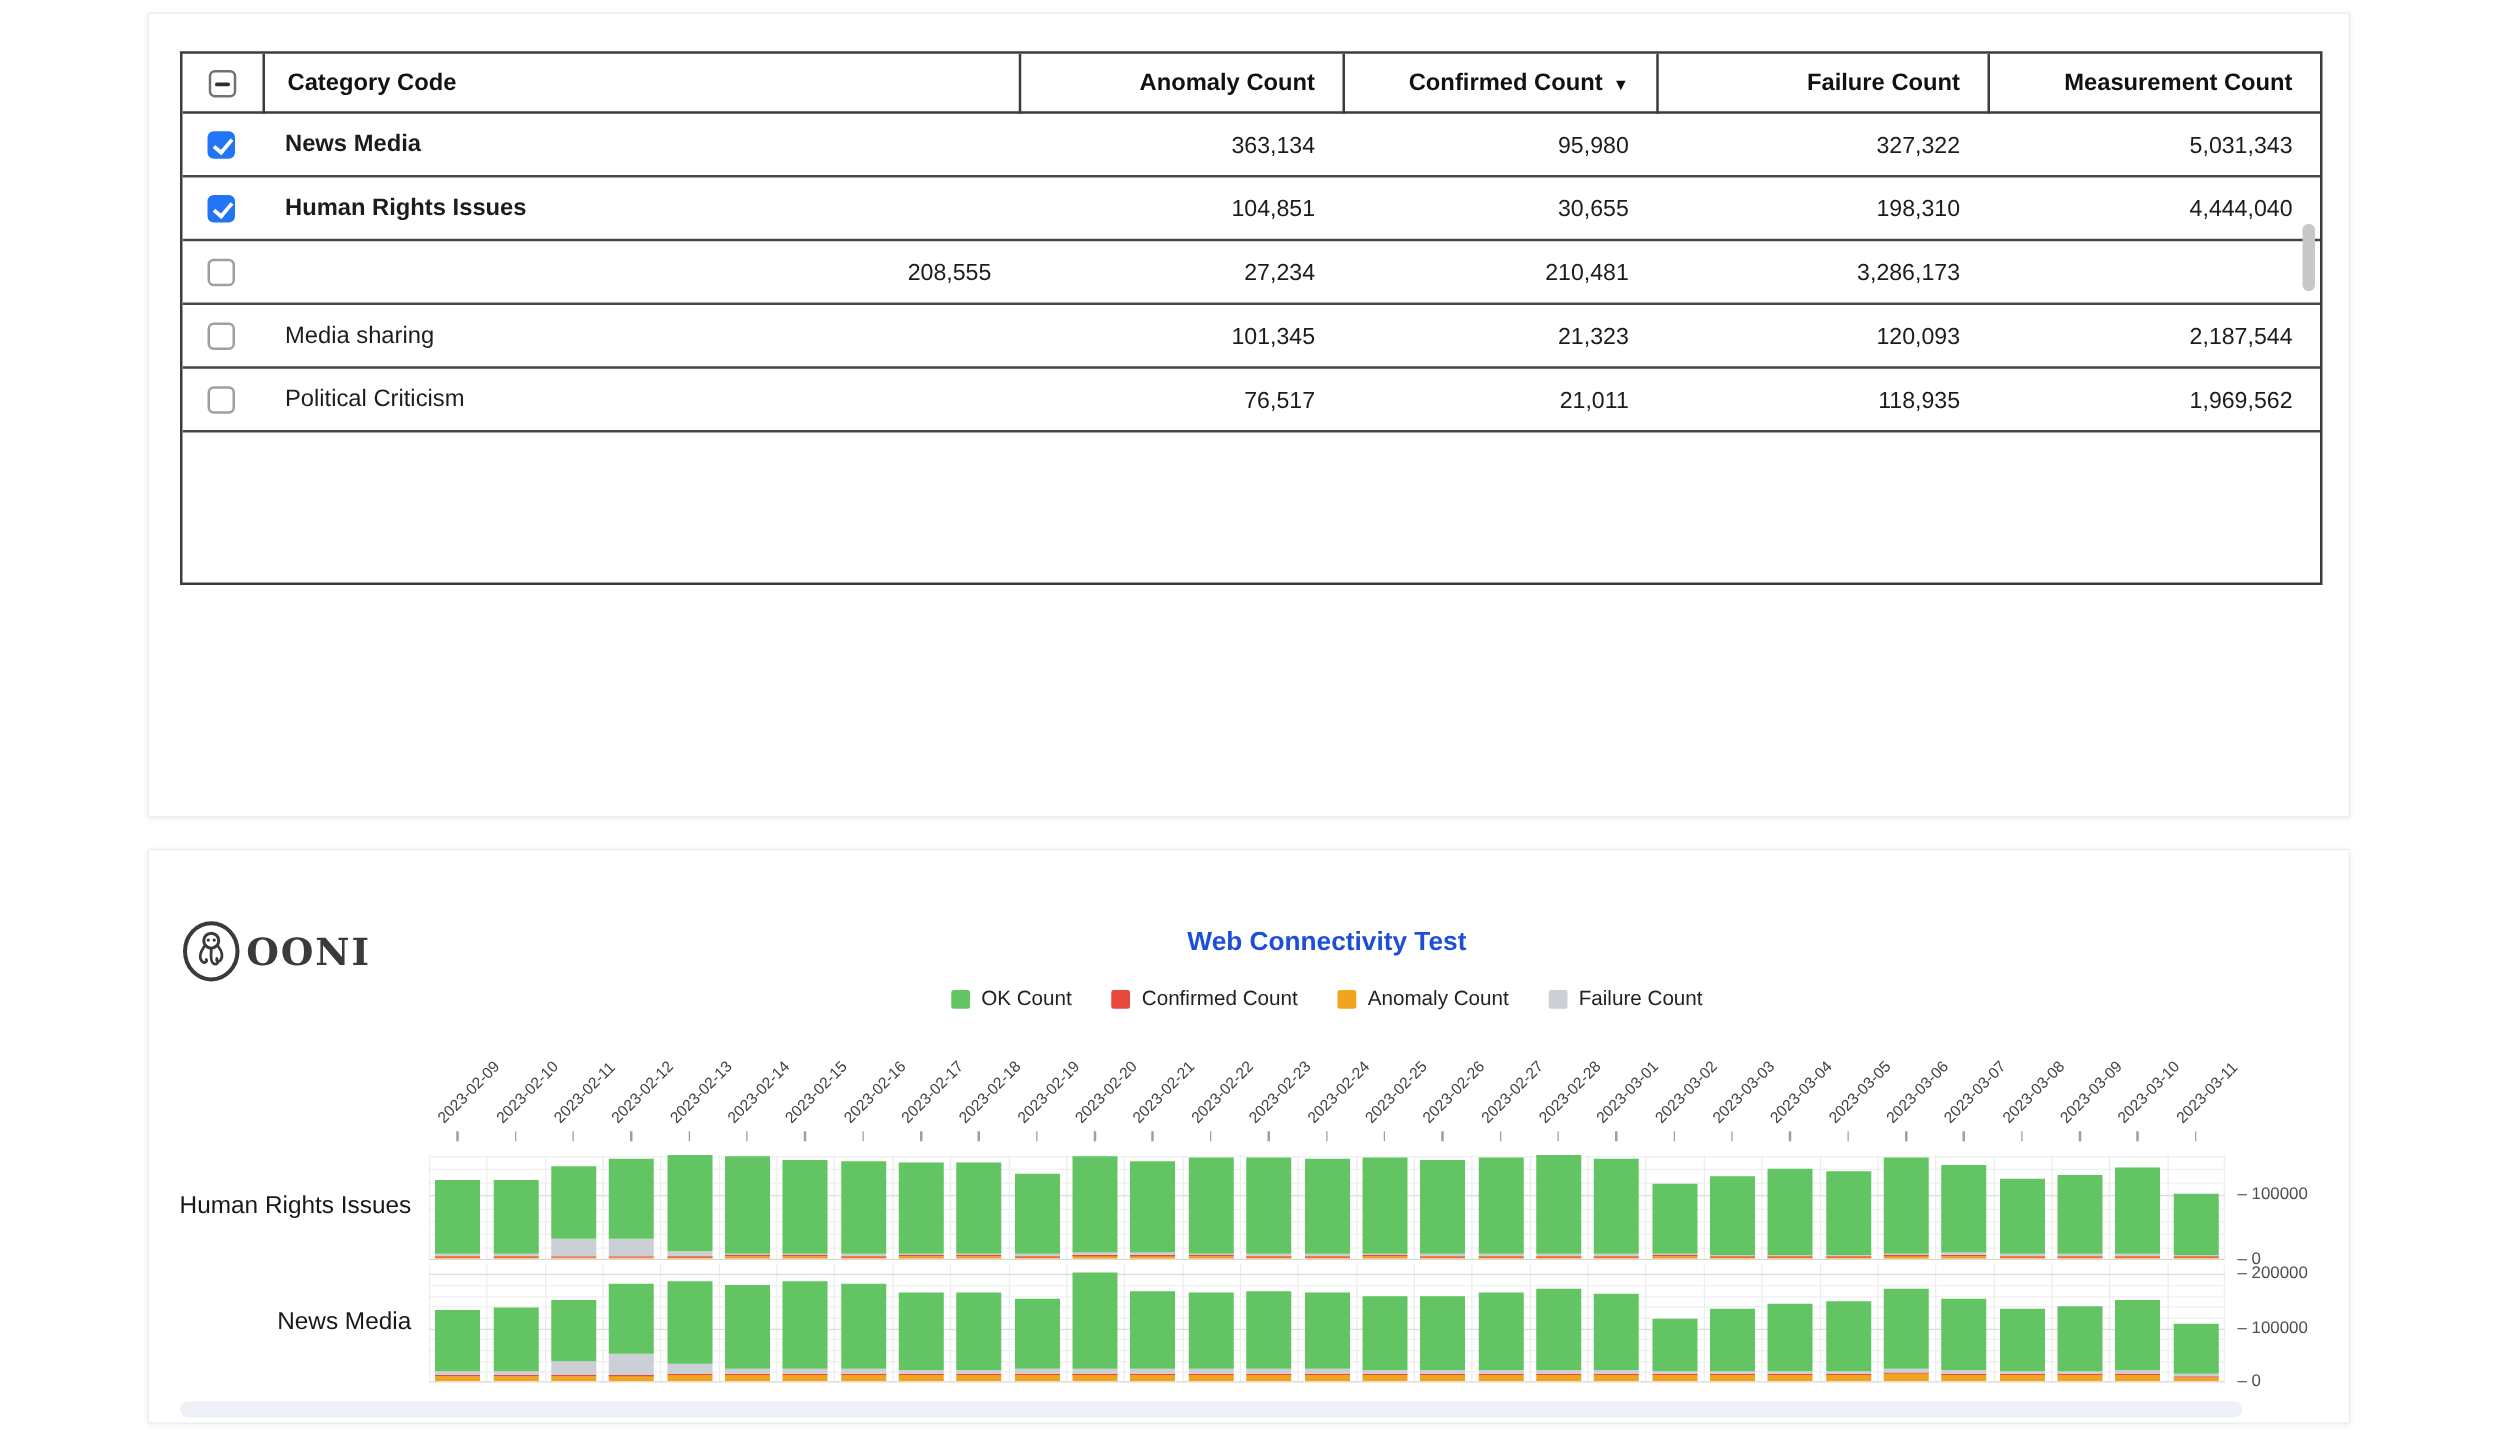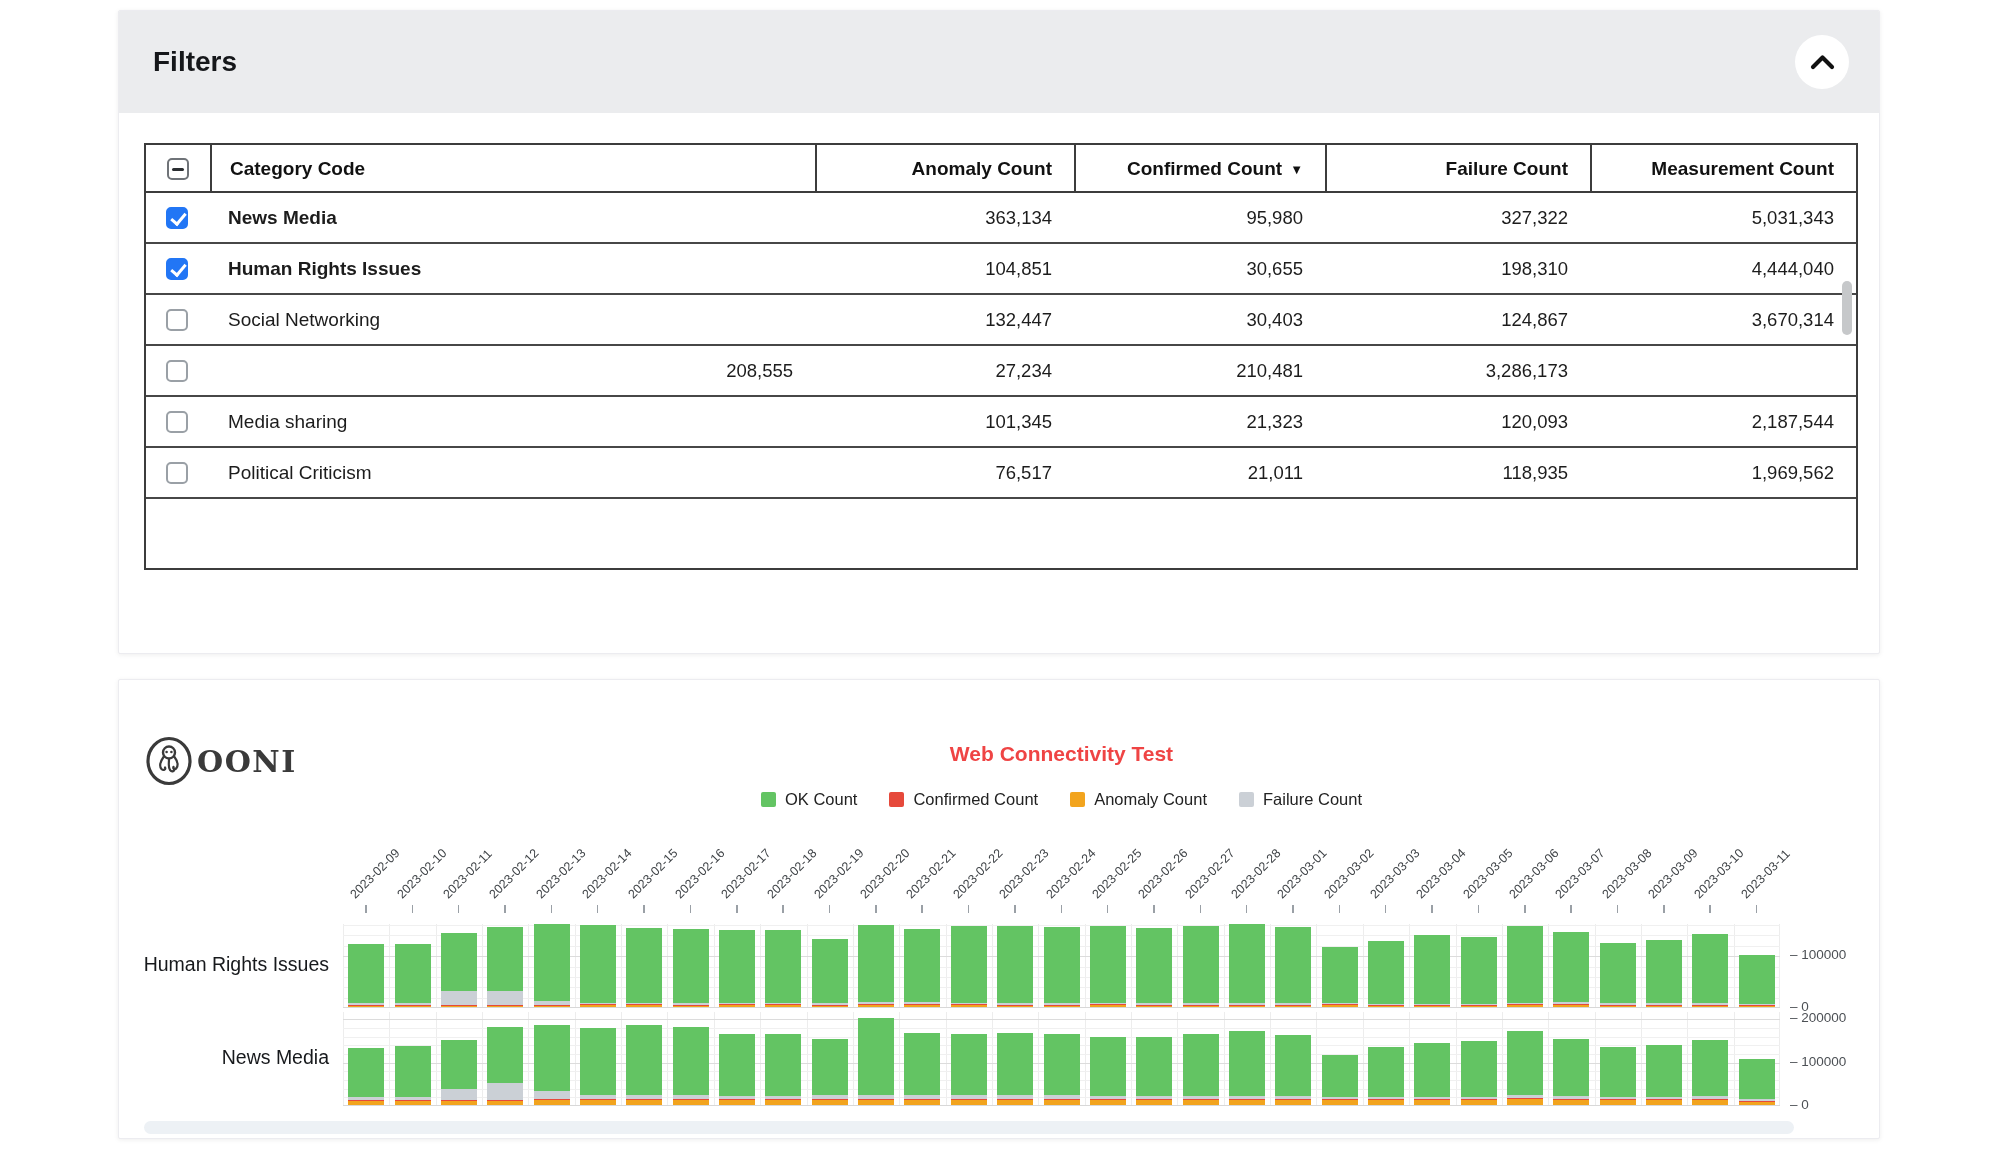--- a/index.html
+++ b/index.html
@@ -80,21 +80,21 @@
   .scroll-thumb {
     position:absolute; right:4px; top:136px; width:10px; height:54px;
     background:#c6c8ca; border-radius:5px; cursor:pointer;
   }
 
   
   #chart-area { position:absolute; inset:0; }
   .logo { position:absolute; left:26px; top:56px; }
   .chart-title {
     position:absolute; left:224px; width:1437px; top:62px; text-align:center;
-    font-size:21px; font-weight:600; color:#ef4444;
+    font-size:21px; font-weight:600; color:#1d4ed8;
   }
   .legend {
     position:absolute; left:224px; width:1437px; top:110px; display:flex;
     justify-content:center; gap:32px; font-size:16.5px; font-weight:500; color:#222;
   }
   .legend .item { display:flex; align-items:center; gap:9px; }
   .legend .sq { width:15px; height:15px; border-radius:2px; background:#ccc; }
 
   .dlabel {
     position:absolute; font-size:12.5px; color:#3f4347; white-space:nowrap;
@@ -109,30 +109,20 @@
   .rowlab { position:absolute; font-size:19.5px; color:#17191c; text-align:right; }
   .brush {
     position:absolute; left:25px; top:441px; width:1650px; height:13px;
     background:#edf1f5; border-radius:7px; cursor:pointer;
   }
 </style>
 </head>
 <body>
 
 <div class="card" id="filters-card">
-  <div class="filters-header">
-    <div class="filters-title">Filters</div>
-    <button class="collapse-btn">
-      <span style="display:flex;">
-        <svg width="27" height="18" viewBox="0 0 27 18">
-            <polyline points="4,14 13.5,4.5 23,14" stroke="#111" stroke-width="4.2" fill="none" stroke-linecap="round" stroke-linejoin="round"></polyline>
-          </svg>
-      </span>
-    </button>
-  </div>
 
 
   <div class="cat-table">
     <div class="t-grid t-head">
       <div class="hcell first">
         <div class="cb indet" style="margin-left:0;"></div>
       </div>
       <div class="hcell cat">Category Code</div>
       <div class="hcell num">Anomaly Count</div>
       <div class="hcell num">
@@ -157,30 +147,20 @@
         </div>
         <div class="t-grid t-row sel">
           <div class="cellc">
             <div class="cb checked"></div>
           </div>
           <div class="label">Human Rights Issues</div>
           <div class="num">104,851</div>
           <div class="num">30,655</div>
           <div class="num">198,310</div>
           <div class="num">4,444,040</div>
-        </div>
-        <div class="t-grid t-row">
-          <div class="cellc">
-            <div class="cb"></div>
-          </div>
-          <div class="label">Social Networking</div>
-          <div class="num">132,447</div>
-          <div class="num">30,403</div>
-          <div class="num">124,867</div>
-          <div class="num">3,670,314</div>
         </div>
         <div class="t-grid t-row">
           <div class="cellc">
             <div class="cb"></div>
           </div>
           <div class="num">208,555</div>
           <div class="num">27,234</div>
           <div class="num">210,481</div>
           <div class="num">3,286,173</div>
         </div>

